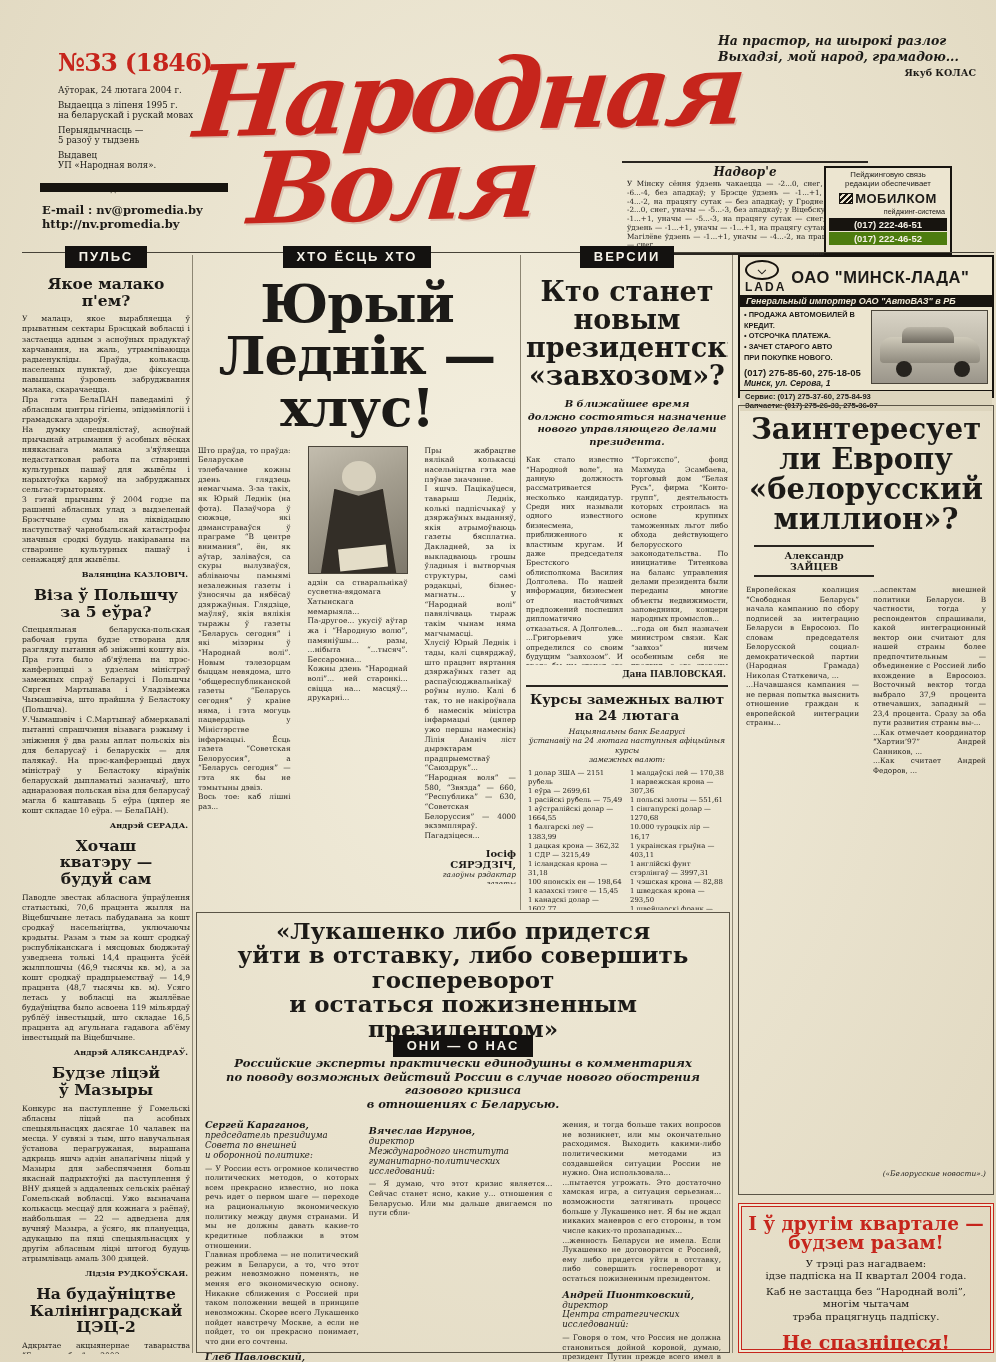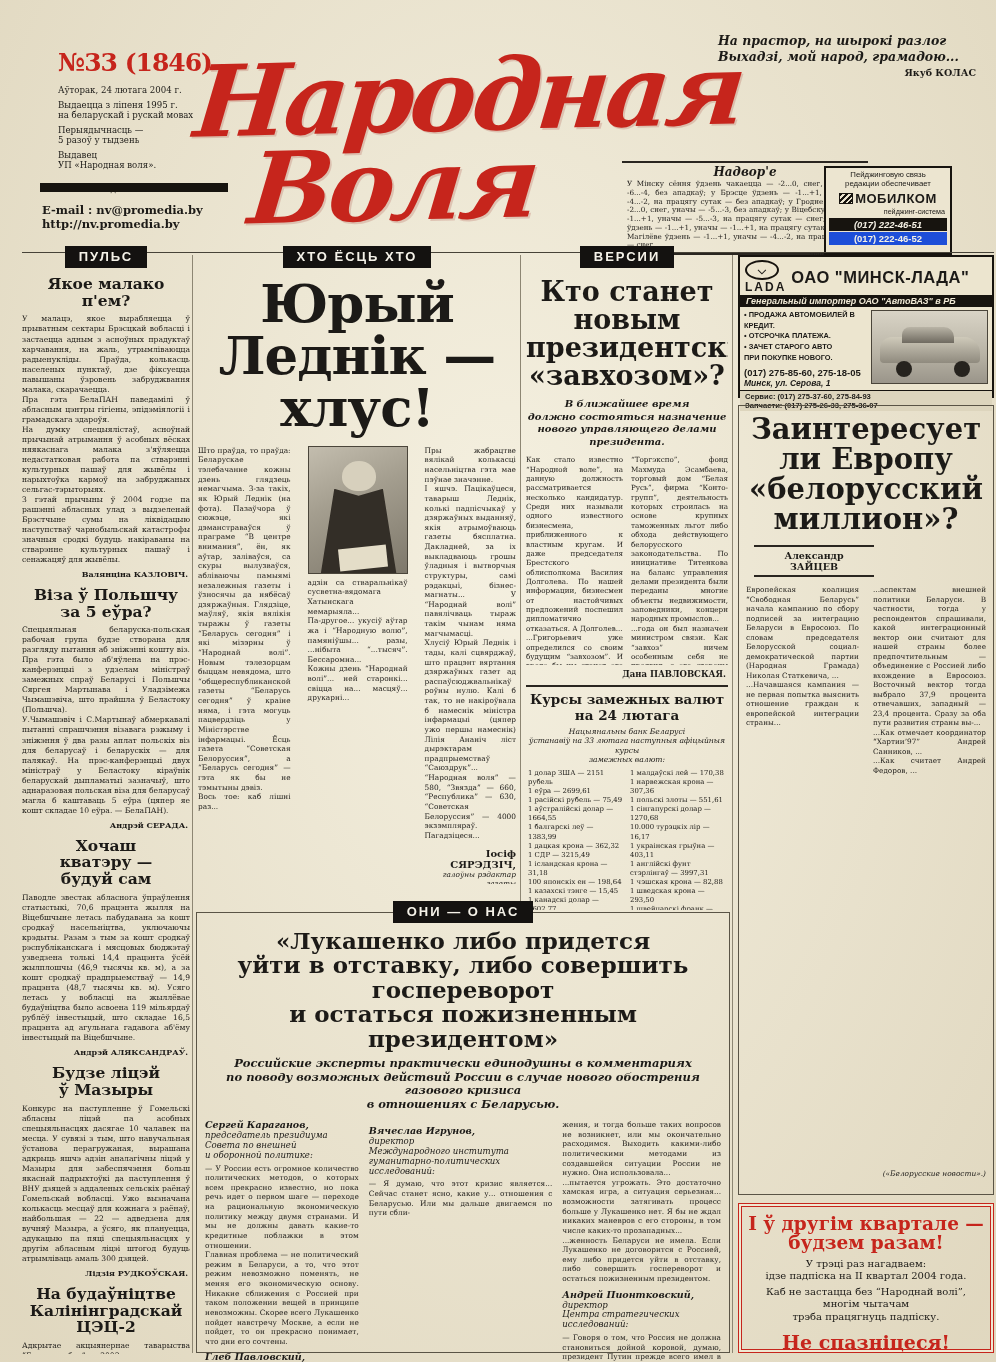--- a/index.html
+++ b/index.html
@@ -67,22 +67,22 @@
 </div>
 
 <div class="abs" style="left:824px;top:166px;width:128px;height:89px;border:2px solid #17140f;background:#ece5d0;padding:3px 3px 2px;">
   <div class="c pre sans" style="font-size:7.8px;line-height:1.15;">Пейджинговую связь
 редакции обеспечивает</div>
   <div style="display:flex;align-items:center;justify-content:center;gap:2px;margin-top:2px;">
     <span style="display:inline-block;width:14px;height:11px;background:repeating-linear-gradient(135deg,#17140f 0 2px,#ece5d0 2px 4px);border:1px solid #17140f;"></span>
     <span class="sans" style="font-weight:bold;font-size:13px;letter-spacing:.5px;">МОБИЛКОМ</span>
   </div>
   <div class="r sans" style="font-size:7.2px;margin:1px 2px 2px 0;">пейджинг-система</div>
-  <div class="c sans" style="background:#17140f;color:#f4f0e4;font-weight:bold;font-size:9.5px;padding:1px 0;font-style:italic;">(017) 222-46-51</div>
-  <div class="c sans" style="background:#1d4ed8;color:#f4f0e4;font-weight:bold;font-size:9.5px;padding:1px 0;margin-top:1px;">(017) 222-46-52</div>
+  <div class="c sans" style="background:#17140f;color:#f4f0e4;font-weight:bold;font-size:9.5px;padding:1px 0;">(017) 222-46-51</div>
+  <div class="c sans" style="background:#4d7c0f;color:#f4f0e4;font-weight:bold;font-size:9.5px;padding:1px 0;margin-top:1px;">(017) 222-46-52</div>
 </div>
 
 <div class="hline" style="left:22px;top:252px;width:972px;"></div>
 <div class="vrule" style="left:192px;top:255px;height:1098px;"></div>
 <div class="vrule" style="left:520px;top:255px;height:655px;"></div>
 <div class="vrule" style="left:732px;top:255px;height:1098px;"></div>
 
 <div class="abs" style="left:22px;top:246px;width:168px;height:1108px;overflow:hidden;">
   <div class="c"><span class="tab">ПУЛЬС</span></div>
 
@@ -172,21 +172,21 @@
     <div class="smallbody pre" style="width:97px;font-size:7.2px;">“Торгэкспо”, фонд Махмуда Эсамбаева, торговый дом “Белая Русь”, фирма “Конто-групп”, деятельность которых строилась на основе крупных таможенных льгот либо обхода действующего белорусского законодательства. По инициативе Титенкова на баланс управления делами президента были переданы многие объекты недвижимости, заповедники, концерн народных промыслов...
 ...года он был назначен министром связи. Как “завхоз” ничем особенным себя не проявил: с его стороны не было замечено ни решительных действий, ни нового наступления на чужую собственность.
 Галина Журавкова, сменившая Гончаренко, так активно взялась за работу, что в прессе писали: мол, по сравнению с ней Иван Иванович может отдыхать... Как уже сообщала “Народная воля”, сейчас Галина Анисимовна обвиняется в хищении путем злоупотребления служебными полномочиями, совершенном организованной группой в особо крупном размере... Попавшись на взятке в размере около двухсот тысяч долларов, теперь мадам Журавкова вместе с супругом и сыном коротает время в СИЗО КГБ...</div>
   </div>
   <div class="r" style="font-weight:bold;font-size:8.5px;margin:4px 2px 6px;">Дана ПАВЛОВСКАЯ.</div>
 
   <div style="border-top:2px solid #2a2620;border-bottom:2px solid #2a2620;padding:5px 2px 3px;">
     <div class="c pre" style="font-weight:bold;font-size:13.5px;line-height:1.15;">Курсы замежных валют
 на 24 лютага</div>
     <div class="c pre" style="font-style:italic;font-size:7.6px;line-height:1.2;margin:4px 0 5px;">Нацыянальны банк Беларусі
-ўстанавіў на 33 лютага наступныя афіцыйныя курсы
+ўстанавіў на 24 лютага наступныя афіцыйныя курсы
 замежных валют:</div>
     <div style="display:flex;gap:6px;">
       <div class="pre" style="width:50%;font-size:6.9px;line-height:1.32;">1 долар ЗША — 2151 рубель
 1 еўра — 2699,61
 1 расійскі рубель — 75,49
 1 аўстралійскі долар — 1664,55
 1 балгарскі леў — 1383,99
 1 дацкая крона — 362,32
 1 СДР — 3215,49
 1 ісландская крона — 31,18
@@ -207,24 +207,24 @@
 1 чэшская крона — 82,88
 1 шведская крона — 293,50
 1 швейцарскі франк — 1710,60
 1 эстонская крона — 172,59</div>
     </div>
 
   </div>
 </div>
 
 <div class="abs" style="left:196px;top:912px;width:534px;height:441px;border:1px solid #5a5446;padding:0 8px 6px;">
-  <div class="c" style="margin-top:-12px;"><span class="tab">ОНИ — О НАС</span></div>
   <div class="c pre" style="font-weight:bold;font-size:23px;line-height:1.06;margin:6px 0 6px;">«Лукашенко либо придется
 уйти в отставку, либо совершить госпереворот
 и остаться пожизненным президентом»</div>
+  <div class="c" style="margin-top:-12px;"><span class="tab">ОНИ — О НАС</span></div>
   <div class="deck pre" style="font-size:11.5px;line-height:1.2;margin-bottom:8px;">Российские эксперты практически единодушны в комментариях
 по поводу возможных действий России в случае нового обострения газового кризиса
 в отношениях с Беларусью.</div>
   <div style="display:flex;gap:10px;height:288px;overflow:hidden;">
     <div style="width:31%;">
       <div class="spk-name pre" style="margin-top:0;">Сергей Караганов,</div>
       <div class="spk-role pre">председатель президиума
 Совета по внешней
 и оборонной политике:</div>
       <div class="smallbody pre">— У России есть огромное количество политических методов, о которых всем прекрасно известно, но пока речь идет о первом шаге — переходе на рациональную экономическую политику между двумя странами. И мы не должны давать какие-то кредитные поблажки в этом отношении.

